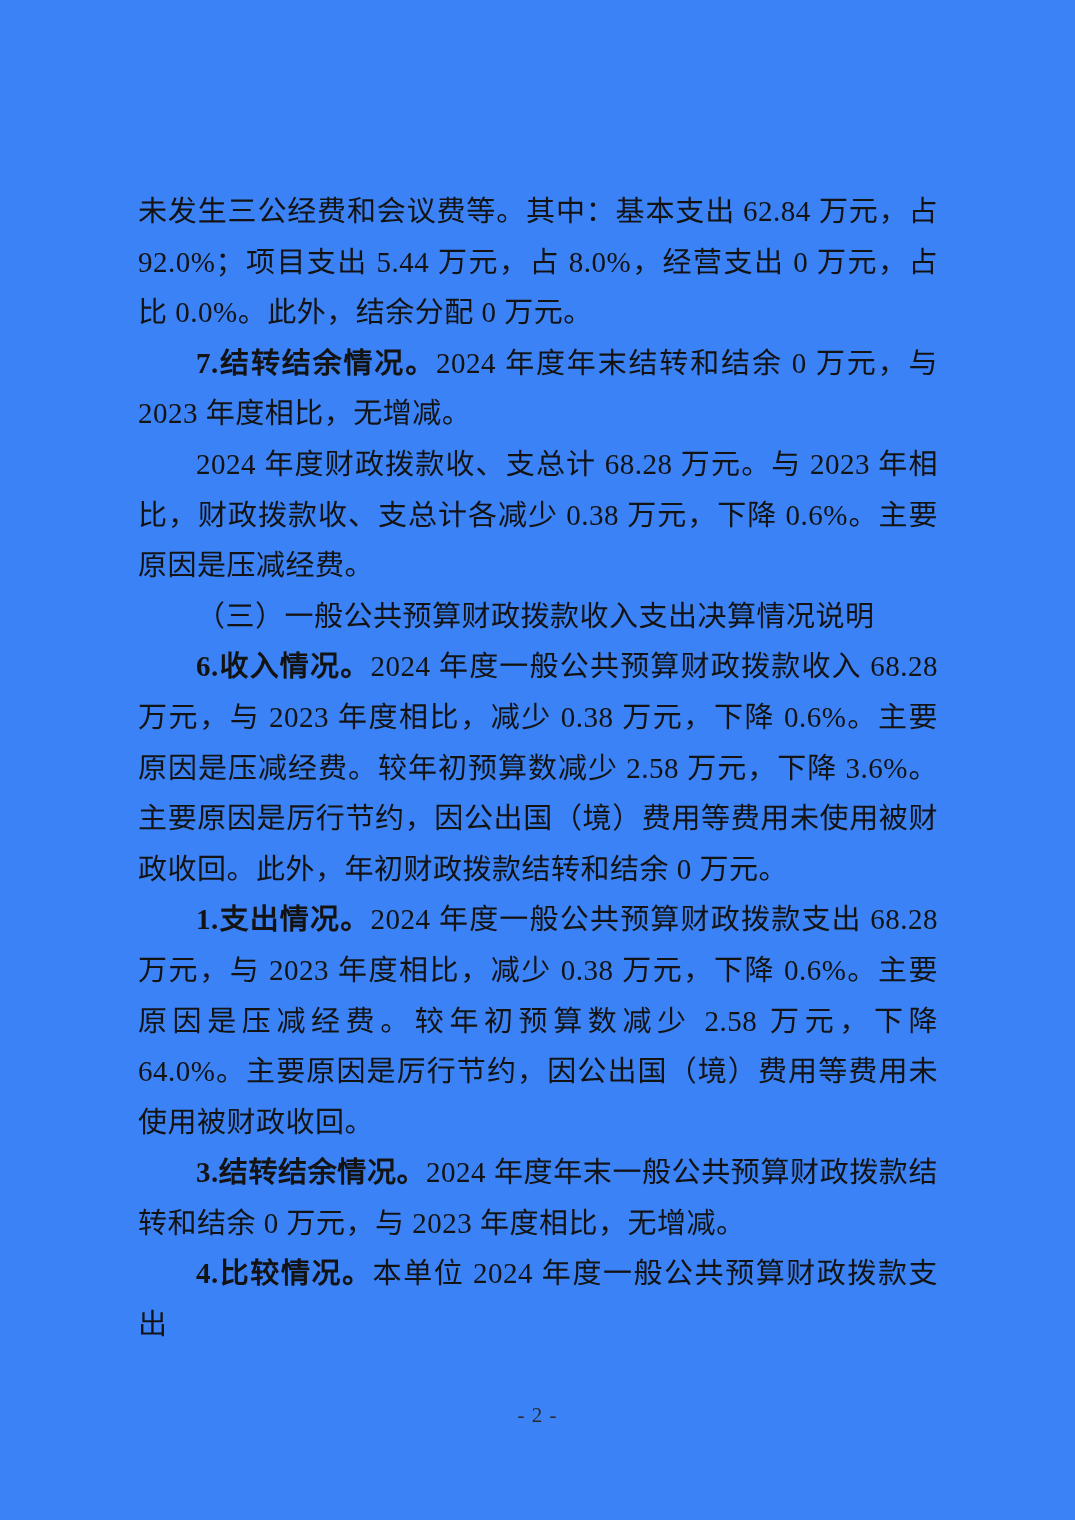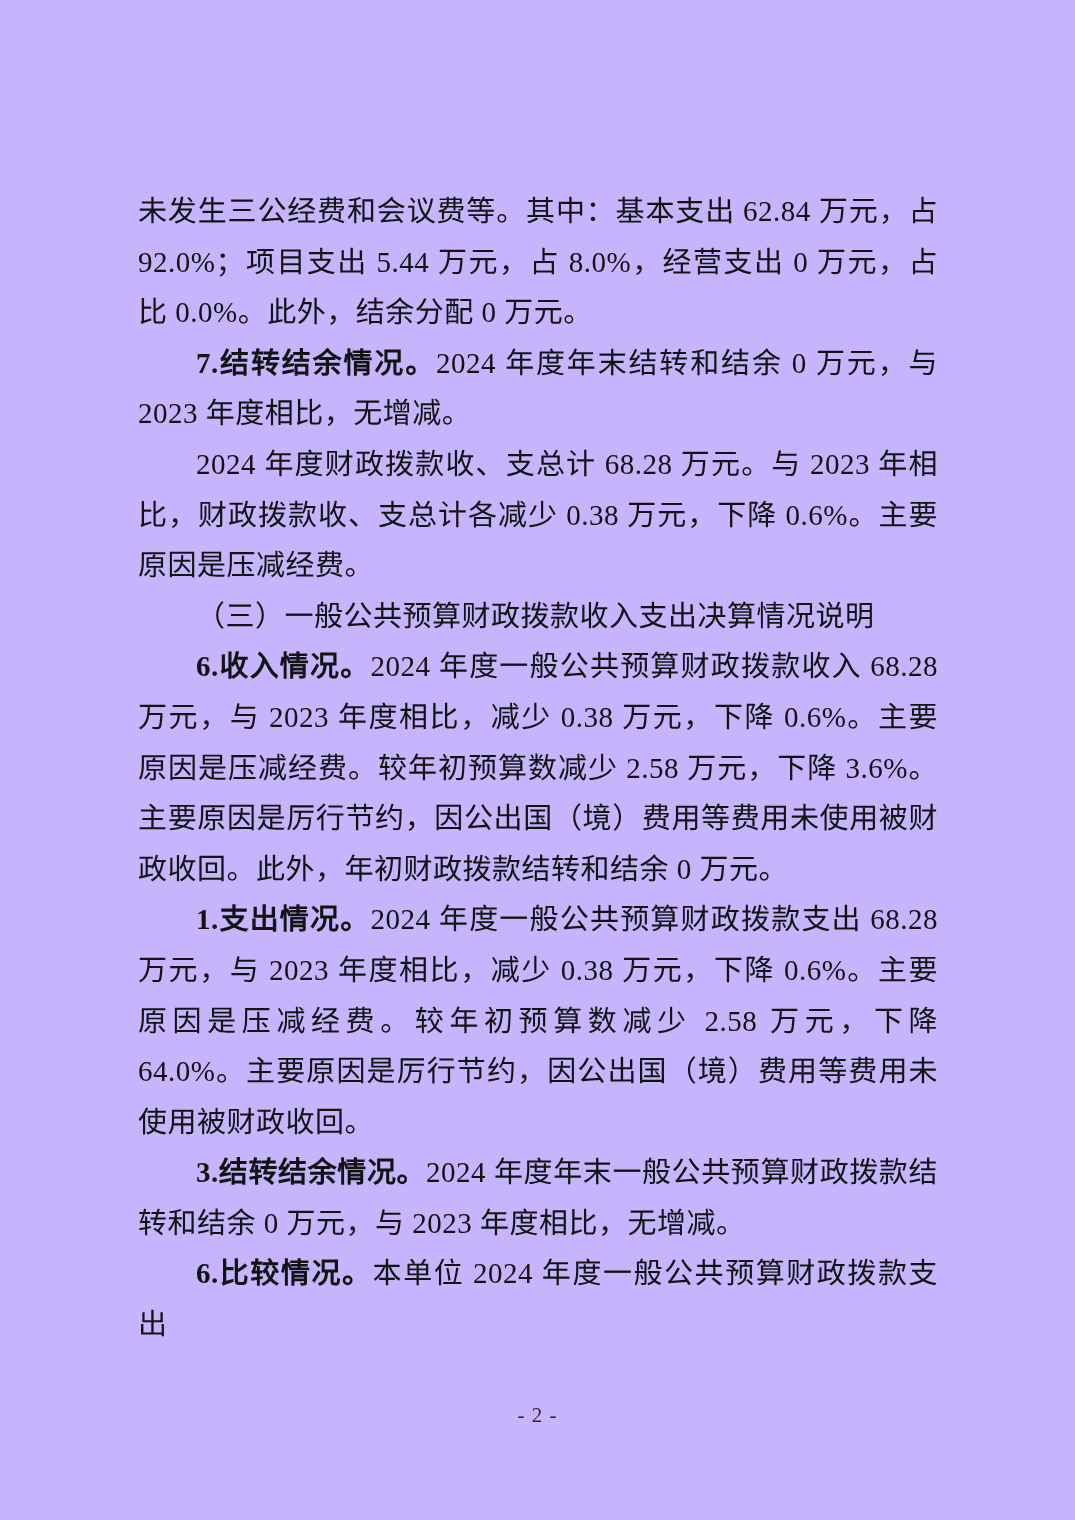--- a/index.html
+++ b/index.html
@@ -8,21 +8,21 @@
     width: 1075px;
     height: 1520px;
     position: relative;
     overflow: hidden;
     font-family: "Liberation Serif", "DejaVu Serif", serif;
     color: #131313;
   }
   .page {
     position: absolute;
     inset: 0;
-    background: #c4b5fd;
+    background: #3b82f6;
   }
   .doc-body {
     position: absolute;
     left: 138px;
     top: 186px;
     width: 800px;
     font-size: 29px;
     line-height: 50.6px;
     text-align: justify;
     text-justify: inter-ideograph;
@@ -53,16 +53,16 @@
 
 <div class="page">
   <div class="doc-body" id="doc-body">
       <p><span>未发生三公经费和会议费等。其中：基本支出 62.84 万元，占 92.0%；项目支出 5.44 万元，占 8.0%，经营支出 0 万元，占比 0.0%。此外，结余分配 0 万元。</span></p>
       <p class="indent"><span class="lead-bold">7.结转结余情况。</span><span>2024 年度年末结转和结余 0 万元，与 2023 年度相比，无增减。</span></p>
       <p class="indent"><span>2024 年度财政拨款收、支总计 68.28 万元。与 2023 年相比，财政拨款收、支总计各减少 0.38 万元，下降 0.6%。主要原因是压减经费。</span></p>
       <p class="indent"><span>（三）一般公共预算财政拨款收入支出决算情况说明</span></p>
       <p class="indent"><span class="lead-bold">6.收入情况。</span><span>2024 年度一般公共预算财政拨款收入 68.28 万元，与 2023 年度相比，减少 0.38 万元，下降 0.6%。主要原因是压减经费。较年初预算数减少 2.58 万元，下降 3.6%。主要原因是厉行节约，因公出国（境）费用等费用未使用被财政收回。此外，年初财政拨款结转和结余 0 万元。</span></p>
       <p class="indent"><span class="lead-bold">1.支出情况。</span><span>2024 年度一般公共预算财政拨款支出 68.28 万元，与 2023 年度相比，减少 0.38 万元，下降 0.6%。主要原因是压减经费。较年初预算数减少 2.58 万元，下降 64.0%。主要原因是厉行节约，因公出国（境）费用等费用未使用被财政收回。</span></p>
       <p class="indent"><span class="lead-bold">3.结转结余情况。</span><span>2024 年度年末一般公共预算财政拨款结转和结余 0 万元，与 2023 年度相比，无增减。</span></p>
-      <p class="indent"><span class="lead-bold">6.比较情况。</span><span>本单位 2024 年度一般公共预算财政拨款支出</span></p>
+      <p class="indent"><span class="lead-bold">4.比较情况。</span><span>本单位 2024 年度一般公共预算财政拨款支出</span></p>
     </div>
   <div class="page-footer">- 2 -</div>
 </div>
 
 </body></html>

